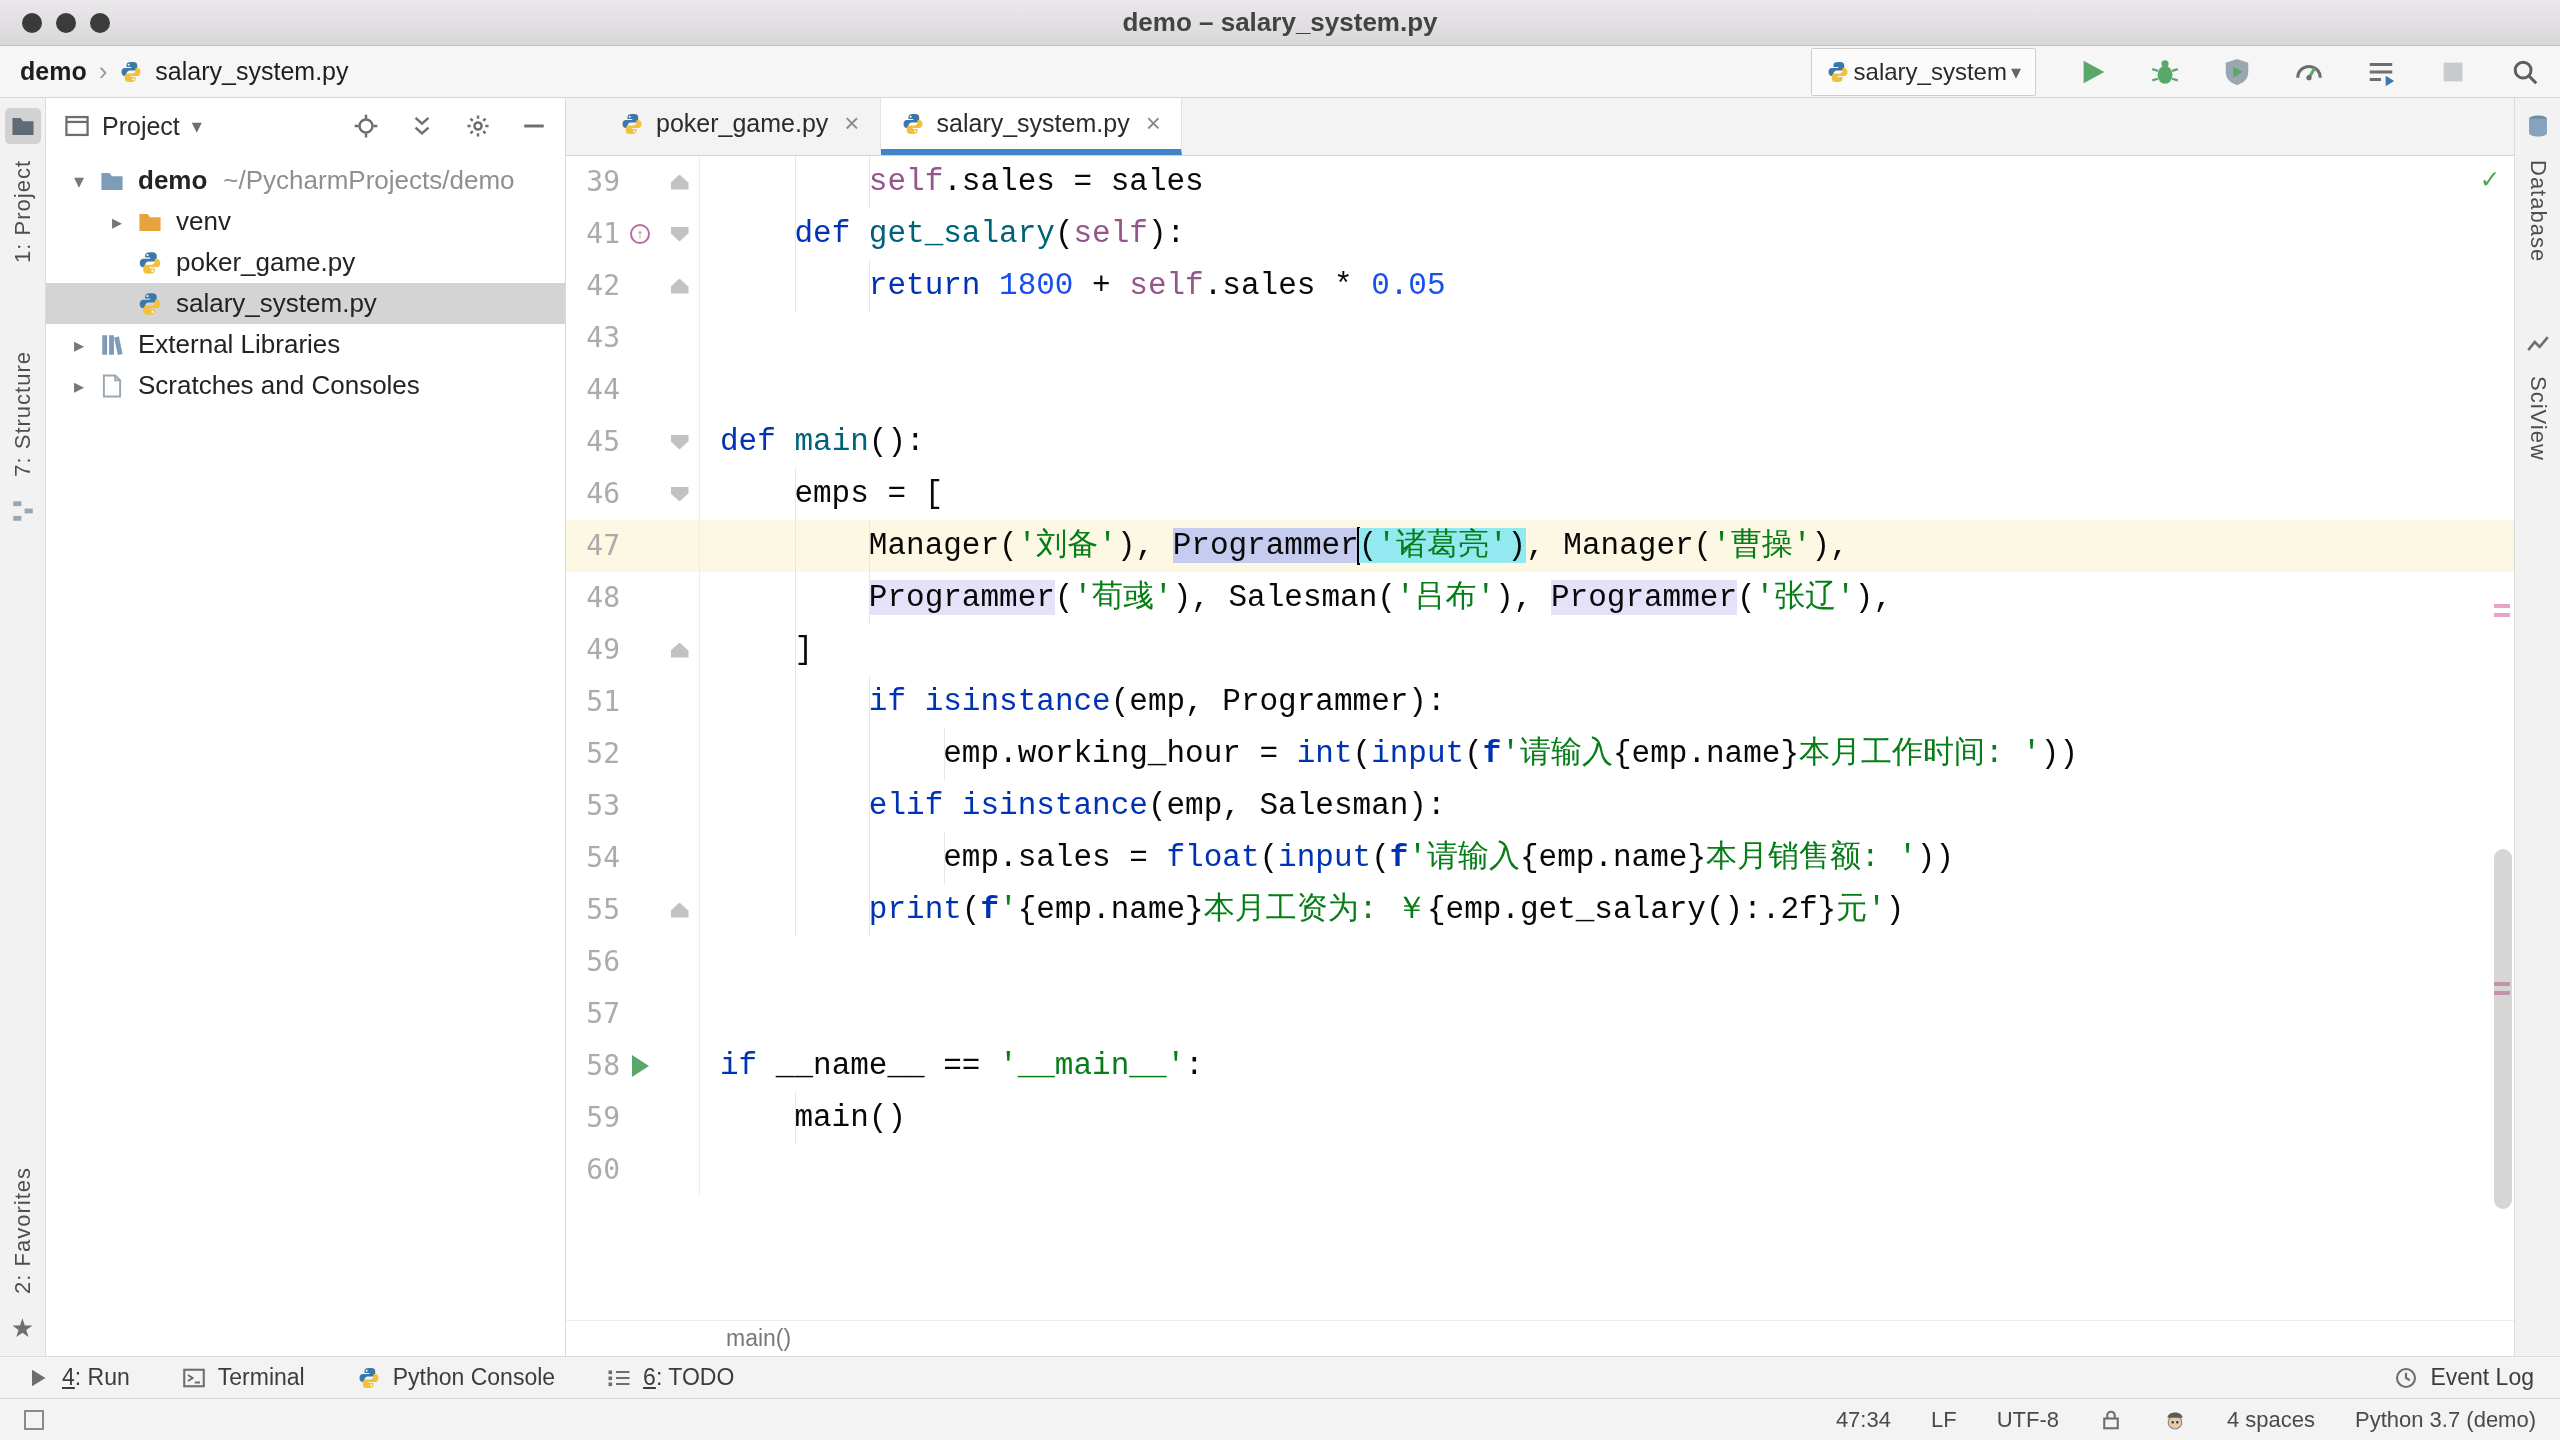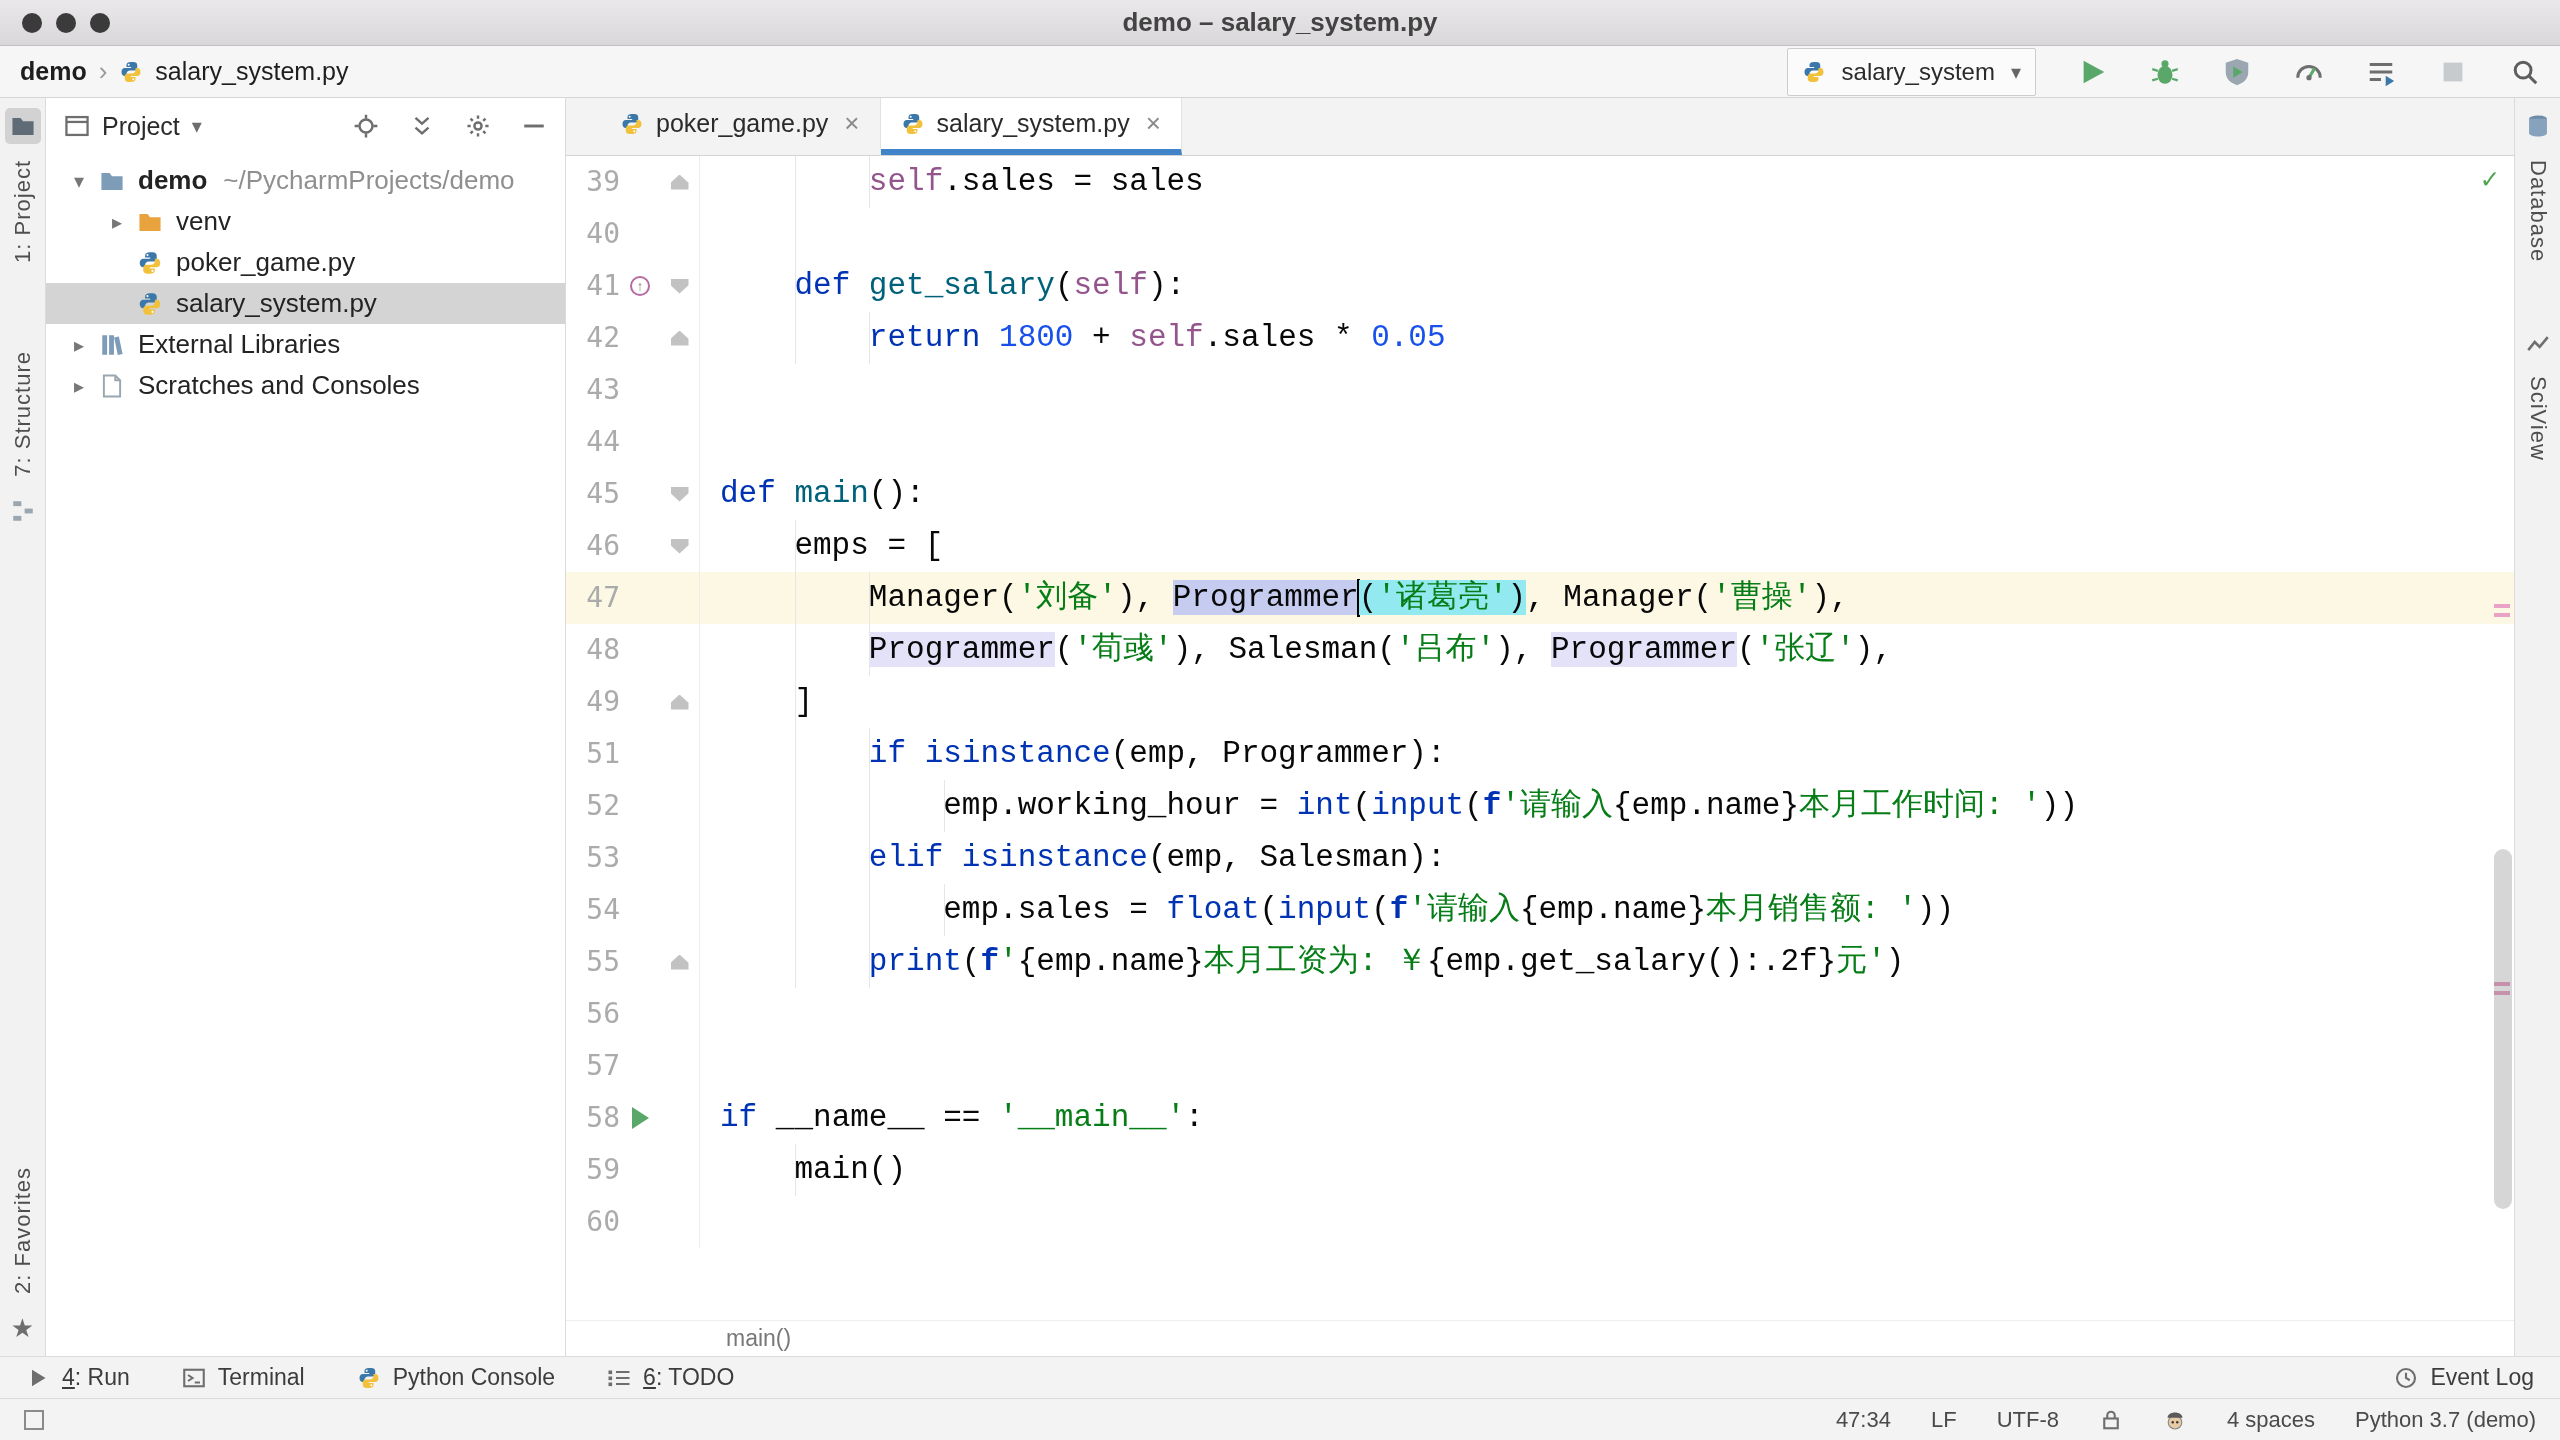--- a/index.html
+++ b/index.html
@@ -16,21 +16,21 @@
 
   
   .toolbar { height:52px; flex:none; background:#F6F6F6; border-bottom:1px solid #D6D6D6;
     display:flex; align-items:center; padding:0 20px; }
   .crumbs { display:flex; align-items:center; gap:12px; font-size:25px; color:#1E1E1E; }
   .crumb-project { font-weight:bold; }
   .crumb-sep { color:#9A9A9A; font-size:26px; }
   .icon16 { width:24px; height:24px; display:inline-flex; }
   .icon16 svg, .icon22 svg, .ticon svg, .sicn svg { width:100%; height:100%; }
   .run-cluster { margin-left:auto; display:flex; align-items:center; gap:42px; }
-  .runchip { display:flex; align-items:center; gap:16px; background:#FBFBFB; border:1px solid #CCCCCC;
+  .runchip { display:flex; align-items:center; gap:4px; background:#FBFBFB; border:1px solid #CCCCCC;
     border-radius:2px; padding:9px 14px; font-size:24px; color:#2B2B2B; }
   .runchip .chev { color:#666; font-size:20px; }
   .tbico { width:30px; height:30px; display:inline-flex; }
   .tbico svg { width:100%; height:100%; }
 
   
   .main { flex:1; display:flex; min-height:0; }
   .stripe { width:46px; flex:none; background:#F2F2F2; display:flex; flex-direction:column;
     align-items:center; padding:10px 0; gap:16px; }
   .stripe-left { border-right:1px solid #DBDBDB; }
@@ -377,21 +377,20 @@
                 <circle fill="#fff" cx="14.3" cy="19.3" r="1"></circle>
               </svg>
             </span>
             <span class="tab-label">salary_system.py</span>
             <span class="tab-close">×</span>
           </div>
         </div>
       <div class="editor">
         <div class="code-area">
             <div class="line"><span class="lnum">39</span><span class="gicon"></span><span class="gfold"><span class="fold-up"></span></span><span class="codeline"><span class="iguide" style="left: 74.656px;"></span><span class="iguide" style="left: 149.312px;"></span><span>        </span><span class="c-self">self</span><span>.sales = sales</span></span></div>
-            <div class="line"><span class="lnum">40</span><span class="gicon"></span><span class="gfold"></span><span class="codeline"><span class="iguide" style="left: 74.656px;"></span></span></div>
             <div class="line"><span class="lnum">41</span><span class="gicon"><span class="ovr">↑</span></span><span class="gfold"><span class="fold-down"></span></span><span class="codeline"><span class="iguide" style="left: 74.656px;"></span><span>    </span><span class="c-kw">def</span><span> </span><span class="c-fn">get_salary</span><span>(</span><span class="c-self">self</span><span>):</span></span></div>
             <div class="line"><span class="lnum">42</span><span class="gicon"></span><span class="gfold"><span class="fold-up"></span></span><span class="codeline"><span class="iguide" style="left: 74.656px;"></span><span class="iguide" style="left: 149.312px;"></span><span>        </span><span class="c-kw">return</span><span> </span><span class="c-num">1800</span><span> + </span><span class="c-self">self</span><span>.sales * </span><span class="c-num">0.05</span></span></div>
             <div class="line"><span class="lnum">43</span><span class="gicon"></span><span class="gfold"></span><span class="codeline"></span></div>
             <div class="line"><span class="lnum">44</span><span class="gicon"></span><span class="gfold"></span><span class="codeline"></span></div>
             <div class="line"><span class="lnum">45</span><span class="gicon"></span><span class="gfold"><span class="fold-down"></span></span><span class="codeline"><span class="c-kw">def</span><span> </span><span class="c-fn">main</span><span>():</span></span></div>
             <div class="line"><span class="lnum">46</span><span class="gicon"></span><span class="gfold"><span class="fold-down"></span></span><span class="codeline"><span class="iguide" style="left: 74.656px;"></span><span>    emps = [</span></span></div>
             <div class="line current"><span class="lnum">47</span><span class="gicon"></span><span class="gfold"></span><span class="codeline"><span class="iguide" style="left: 74.656px;"></span><span class="iguide" style="left: 149.312px;"></span><span>        </span><span>Manager(</span><span class="c-str">'刘备'</span><span>), </span><span class="hl-word">Programmer</span><span class="caret"></span><span class="hl-cyan">(</span><span class="c-str hl-cyan">'诸葛亮'</span><span class="hl-cyan">)</span><span>, Manager(</span><span class="c-str">'曹操'</span><span>),</span></span></div>
             <div class="line"><span class="lnum">48</span><span class="gicon"></span><span class="gfold"></span><span class="codeline"><span class="iguide" style="left: 74.656px;"></span><span class="iguide" style="left: 149.312px;"></span><span>        </span><span class="hl-usage">Programmer</span><span>(</span><span class="c-str">'荀彧'</span><span>), Salesman(</span><span class="c-str">'吕布'</span><span>), </span><span class="hl-usage">Programmer</span><span>(</span><span class="c-str">'张辽'</span><span>),</span></span></div>
             <div class="line"><span class="lnum">49</span><span class="gicon"></span><span class="gfold"><span class="fold-up"></span></span><span class="codeline"><span class="iguide" style="left: 74.656px;"></span><span>    ]</span></span></div>
             <div class="line"><span class="lnum">51</span><span class="gicon"></span><span class="gfold"></span><span class="codeline"><span class="iguide" style="left: 74.656px;"></span><span class="iguide" style="left: 149.312px;"></span><span>        </span><span class="c-kw">if</span><span> </span><span class="c-bi">isinstance</span><span>(emp, Programmer):</span></span></div>

